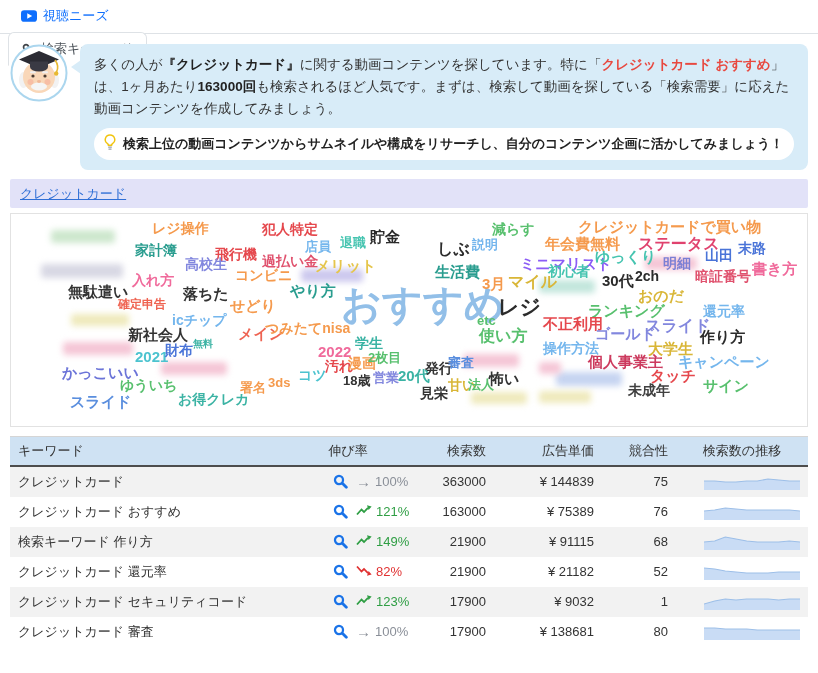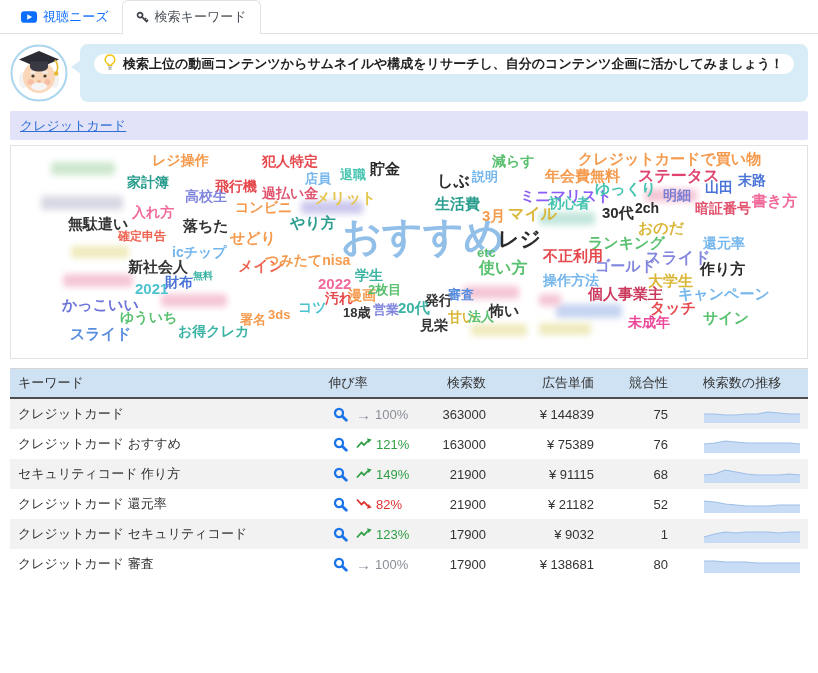--- a/index.html
+++ b/index.html
@@ -1,37 +1,37 @@
 <!DOCTYPE html>
 <html><head>
 <meta charset="utf-8">
 <style>
   html,body{margin:0;padding:0;}
   body{width:818px;height:673px;overflow:hidden;background:#fff;color:#333;
        font-family:"Liberation Sans","DejaVu Sans",sans-serif;}
   .page{width:818px;height:673px;overflow:hidden;}
 
   
-  .tabbar{display:flex;align-items:center;height:34px;padding-left:8px;border-bottom:1px solid #dee2e6;box-sizing:border-box;}
+  .tabbar{display:flex;align-items:flex-start;height:34px;padding-left:8px;border-bottom:1px solid #dee2e6;box-sizing:border-box;flex-direction:column;}
   .tab{display:inline-flex;align-items:center;gap:6px;padding:7px 13px;font-size:13px;cursor:pointer;white-space:nowrap;}
   .tab.inactive{color:#0d6efd;}
   .tab.active{background:#fff;border:1px solid #dee2e6;border-bottom:1px solid #fff;border-radius:6px 6px 0 0;color:#495057;margin-bottom:-1px;}
   .tab svg{display:block;}
 
   
   .content{padding:10px;}
   .advice{display:flex;gap:12px;}
   .avatar{width:58px;height:58px;flex:none;}
   .bubble{position:relative;flex:1;background:#d8ecf8;border-radius:8px;padding:10px 14px;}
   .bubble:before{content:"";position:absolute;left:-9px;top:16px;border-style:solid;border-width:7px 10px 7px 0;border-color:transparent #d8ecf8 transparent transparent;}
   .intro{margin:0 0 8px 0;font-size:13.5px;line-height:1.62;}
   .intro .n{font-weight:normal;}
   .intro .b{font-weight:bold;color:#222;}
   .intro .r{font-weight:bold;color:#e8483f;}
-  .tip{display:flex;align-items:center;gap:7px;background:#fff;border-radius:16px;padding:0 10px;font-size:13px;font-weight:bold;color:#222;}
+  .tip{display:flex;align-items:center;gap:7px;background:#fff;border-radius:16px;padding:6px 10px;font-size:13px;font-weight:bold;color:#222;}
 
   
   .kw-bar{margin-top:9px;background:#e2e2f8;padding:5px 10px;border-radius:2px;}
   .kw-link{color:#2f6fd6;text-decoration:underline;font-size:13px;cursor:pointer;}
 
   
   .cloud{position:relative;margin-top:5px;height:212px;border:1px solid #e2e2e2;background:#fff;overflow:hidden;}
   .cloud .w{position:absolute;font-weight:bold;white-space:nowrap;line-height:1;cursor:pointer;}
   .cloud .bl{position:absolute;filter:blur(3px);border-radius:3px;}
 
@@ -109,20 +109,21 @@
           <rect x="32" y="27.2" width="6" height="2" rx="1" fill="#eeeeee"></rect>
           <ellipse cx="29" cy="42.5" rx="8" ry="4" fill="#f5f5f5"></ellipse>
           <ellipse cx="29" cy="37.5" rx="2" ry="1.4" fill="#f0b896"></ellipse>
           <polygon points="29,7 49,15.5 29,24 9,15.5" fill="#2b2b33"></polygon>
           <path d="M20 17.5 h18 v5.5 a9 4.5 0 0 1 -18 0 z" fill="#3a3a44"></path>
           <path d="M45 16 q4.5 6 1.5 12" stroke="#e8b931" stroke-width="1.6" fill="none"></path>
           <circle cx="46.2" cy="29.5" r="2.2" fill="#e8b931"></circle>
         </svg>
       </div>
       <div class="bubble">
+        <p class="intro" id="intro"><span class="n">多くの人が</span><span class="b">『クレジットカード』</span><span class="n">に関する動画コンテンツを探しています。特に「</span><span class="r">クレジットカード おすすめ</span><span class="n">」は、1ヶ月あたり</span><span class="b">163000回</span><span class="n">も検索されるほど人気です。まずは、検索して動画を探している「検索需要」に応えた動画コンテンツを作成してみましょう。</span></p>
         <div class="tip">
           <span>
             <svg width="12" height="17" viewBox="0 0 12 17">
                 <path d="M6 1a4.7 4.7 0 0 0-2.5 8.7c.5.35.95 1.05.95 1.65h3.1c0-.6.45-1.3.95-1.65A4.7 4.7 0 0 0 6 1z" fill="none" stroke="#f1c40f" stroke-width="1.5"></path>
                 <rect x="4" y="12.4" width="4" height="1.3" rx="0.6" fill="#9aa0a6"></rect>
                 <rect x="4.3" y="14.4" width="3.4" height="1.3" rx="0.6" fill="#9aa0a6"></rect>
               </svg>
           </span>
           <span>検索上位の動画コンテンツからサムネイルや構成をリサーチし、自分のコンテンツ企画に活かしてみましょう！</span>
         </div>
@@ -142,21 +143,21 @@
         <span class="bl" style="left: 290px; top: 55px; width: 62px; height: 13px; background: rgb(204, 200, 238);"></span>
         <span class="bl" style="left: 528px; top: 66px; width: 56px; height: 13px; background: rgb(194, 230, 220);"></span>
         <span class="bl" style="left: 634px; top: 43px; width: 52px; height: 13px; background: rgb(245, 198, 214);"></span>
         <span class="bl" style="left: 452px; top: 140px; width: 56px; height: 13px; background: rgb(245, 198, 214);"></span>
         <span class="bl" style="left: 545px; top: 158px; width: 66px; height: 14px; background: rgb(198, 212, 241);"></span>
         <span class="bl" style="left: 528px; top: 177px; width: 52px; height: 12px; background: rgb(239, 234, 188);"></span>
         <span class="bl" style="left: 460px; top: 178px; width: 56px; height: 12px; background: rgb(239, 234, 188);"></span>
         <span class="bl" style="left: 528px; top: 148px; width: 22px; height: 12px; background: rgb(245, 198, 214);"></span>
         <span class="w" style="left: 141px; top: 7px; font-size: 14px; color: rgb(245, 154, 77);">レジ操作</span>
         <span class="w" style="left: 251px; top: 8px; font-size: 14px; color: rgb(229, 72, 77);">犯人特定</span>
-        <span class="w" style="left: 116px; top: 29px; font-size: 14px; color: rgb(42, 157, 143);">家計簿</span>
+        <span class="w" style="left: 124px; top: 29px; font-size: 14px; color: rgb(42, 157, 143);">家計簿</span>
         <span class="w" style="left: 204px; top: 33px; font-size: 14px; color: rgb(229, 72, 77);">飛行機</span>
         <span class="w" style="left: 251px; top: 40px; font-size: 14px; color: rgb(224, 82, 110);">過払い金</span>
         <span class="w" style="left: 174px; top: 43px; font-size: 14px; color: rgb(130, 135, 222);">高校生</span>
         <span class="w" style="left: 121px; top: 59px; font-size: 14px; color: rgb(240, 106, 155);">入れ方</span>
         <span class="w" style="left: 57px; top: 70px; font-size: 15px; color: rgb(51, 51, 51);">無駄遣い</span>
         <span class="w" style="left: 172px; top: 72px; font-size: 15px; color: rgb(51, 51, 51);">落ちた</span>
         <span class="w" style="left: 107px; top: 84px; font-size: 12px; color: rgb(239, 99, 81);">確定申告</span>
         <span class="w" style="left: 161px; top: 99px; font-size: 14px; color: rgb(116, 182, 237);">icチップ</span>
         <span class="w" style="left: 117px; top: 113px; font-size: 15px; color: rgb(51, 51, 51);">新社会人</span>
         <span class="w" style="left: 124px; top: 135px; font-size: 15px; color: rgb(76, 195, 207);">2021</span>
@@ -220,21 +221,21 @@
         <span class="w" style="left: 692px; top: 90px; font-size: 14px; color: rgb(116, 182, 237);">還元率</span>
         <span class="w" style="left: 532px; top: 102px; font-size: 15px; color: rgb(229, 72, 77);">不正利用</span>
         <span class="w" style="left: 584px; top: 112px; font-size: 15px; color: rgb(130, 135, 222);">ゴールド</span>
         <span class="w" style="left: 634px; top: 104px; font-size: 16px; color: rgb(130, 135, 222);">スライド</span>
         <span class="w" style="left: 689px; top: 115px; font-size: 15px; color: rgb(43, 43, 43);">作り方</span>
         <span class="w" style="left: 532px; top: 127px; font-size: 14px; color: rgb(116, 182, 237);">操作方法</span>
         <span class="w" style="left: 637px; top: 127px; font-size: 15px; color: rgb(217, 182, 55);">大学生</span>
         <span class="w" style="left: 577px; top: 140px; font-size: 15px; color: rgb(204, 58, 94);">個人事業主</span>
         <span class="w" style="left: 667px; top: 140px; font-size: 15px; color: rgb(116, 182, 237);">キャンペーン</span>
         <span class="w" style="left: 639px; top: 154px; font-size: 15px; color: rgb(229, 72, 77);">タッチ</span>
-        <span class="w" style="left: 617px; top: 169px; font-size: 14px; color: #ec4899;">未成年</span>
+        <span class="w" style="left: 617px; top: 169px; font-size: 14px; color: #404040;">未成年</span>
         <span class="w" style="left: 692px; top: 164px; font-size: 15px; color: rgb(88, 192, 110);">サイン</span>
       </div>
 
     <table>
       <thead>
         <tr>
           <th class="h-kw">キーワード</th>
           <th class="h-grow" colspan="2">伸び率</th>
           <th class="h-num h-snum">検索数</th>
           <th class="h-num h-cpc">広告単価</th>
@@ -284,21 +285,21 @@
             <td class="num">¥ 75389</td>
             <td class="num">76</td>
             <td class="spark">
               <svg width="96" height="17" viewBox="0 0 96 17">
                 <path d="M0.0 8 L10.7 7 L21.3 5 L32.0 6 L42.7 7 L53.3 7 L64.0 7 L74.7 7 L85.3 7 L96.0 8 L96 17 L0 17 Z" fill="#c9dcf5"></path>
                 <path d="M0.0 8 L10.7 7 L21.3 5 L32.0 6 L42.7 7 L53.3 7 L64.0 7 L74.7 7 L85.3 7 L96.0 8" fill="none" stroke="#9dbfe8" stroke-width="1.2"></path>
               </svg>
             </td>
           </tr>
           <tr>
-            <td class="kw">セキュリティコード 作り方</td>
+            <td class="kw">検索キーワード 作り方</td>
             <td class="ic"><span><svg width="15" height="15" viewBox="0 0 16 16">
                   <circle cx="6.4" cy="6.4" r="4.3" fill="none" stroke="#1a73e8" stroke-width="2.4"></circle>
                   <line x1="9.9" y1="9.9" x2="14.2" y2="14.2" stroke="#1a73e8" stroke-width="3" stroke-linecap="round"></line>
                 </svg></span></td>
             <td class="trc">
               <span class="tr-inner">
                 <span><svg width="16" height="11" viewBox="0 0 16 11">
                     <path d="M1 9.5 L5.5 4.5 L8 7 L12 2.8" fill="none" stroke="#2f9e44" stroke-width="1.8"></path>
                     <polygon points="11,0.2 15.6,1.4 12.6,5" fill="#2f9e44"></polygon>
                   </svg></span>

